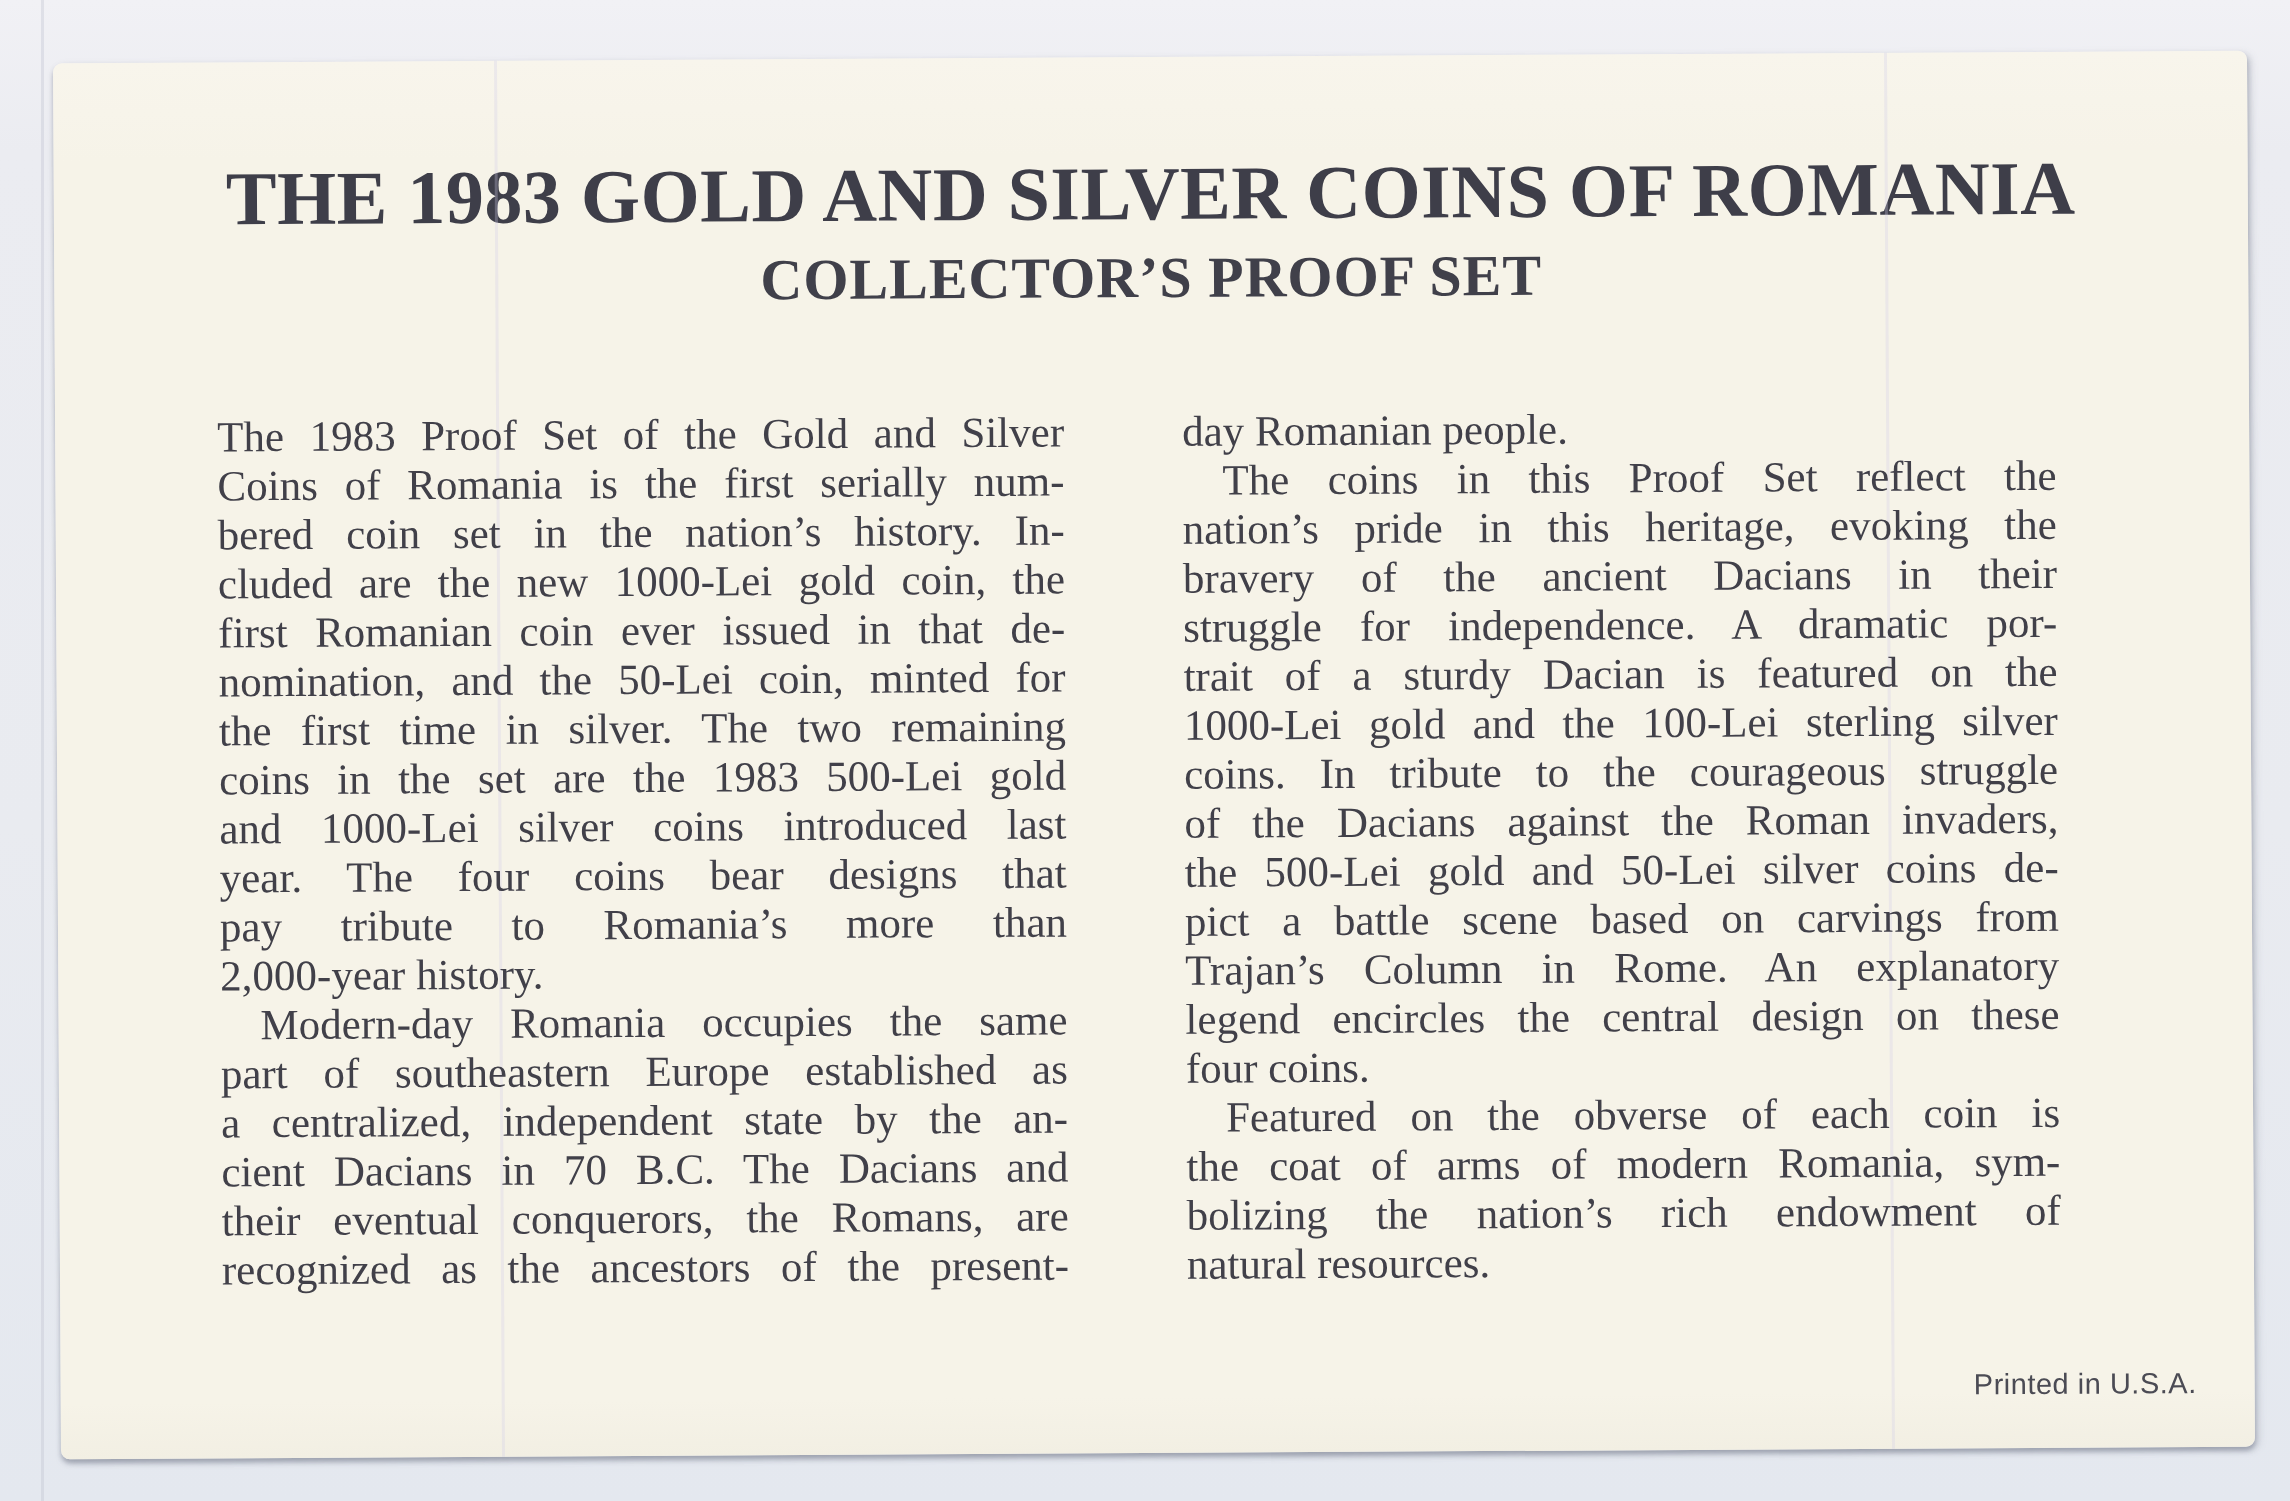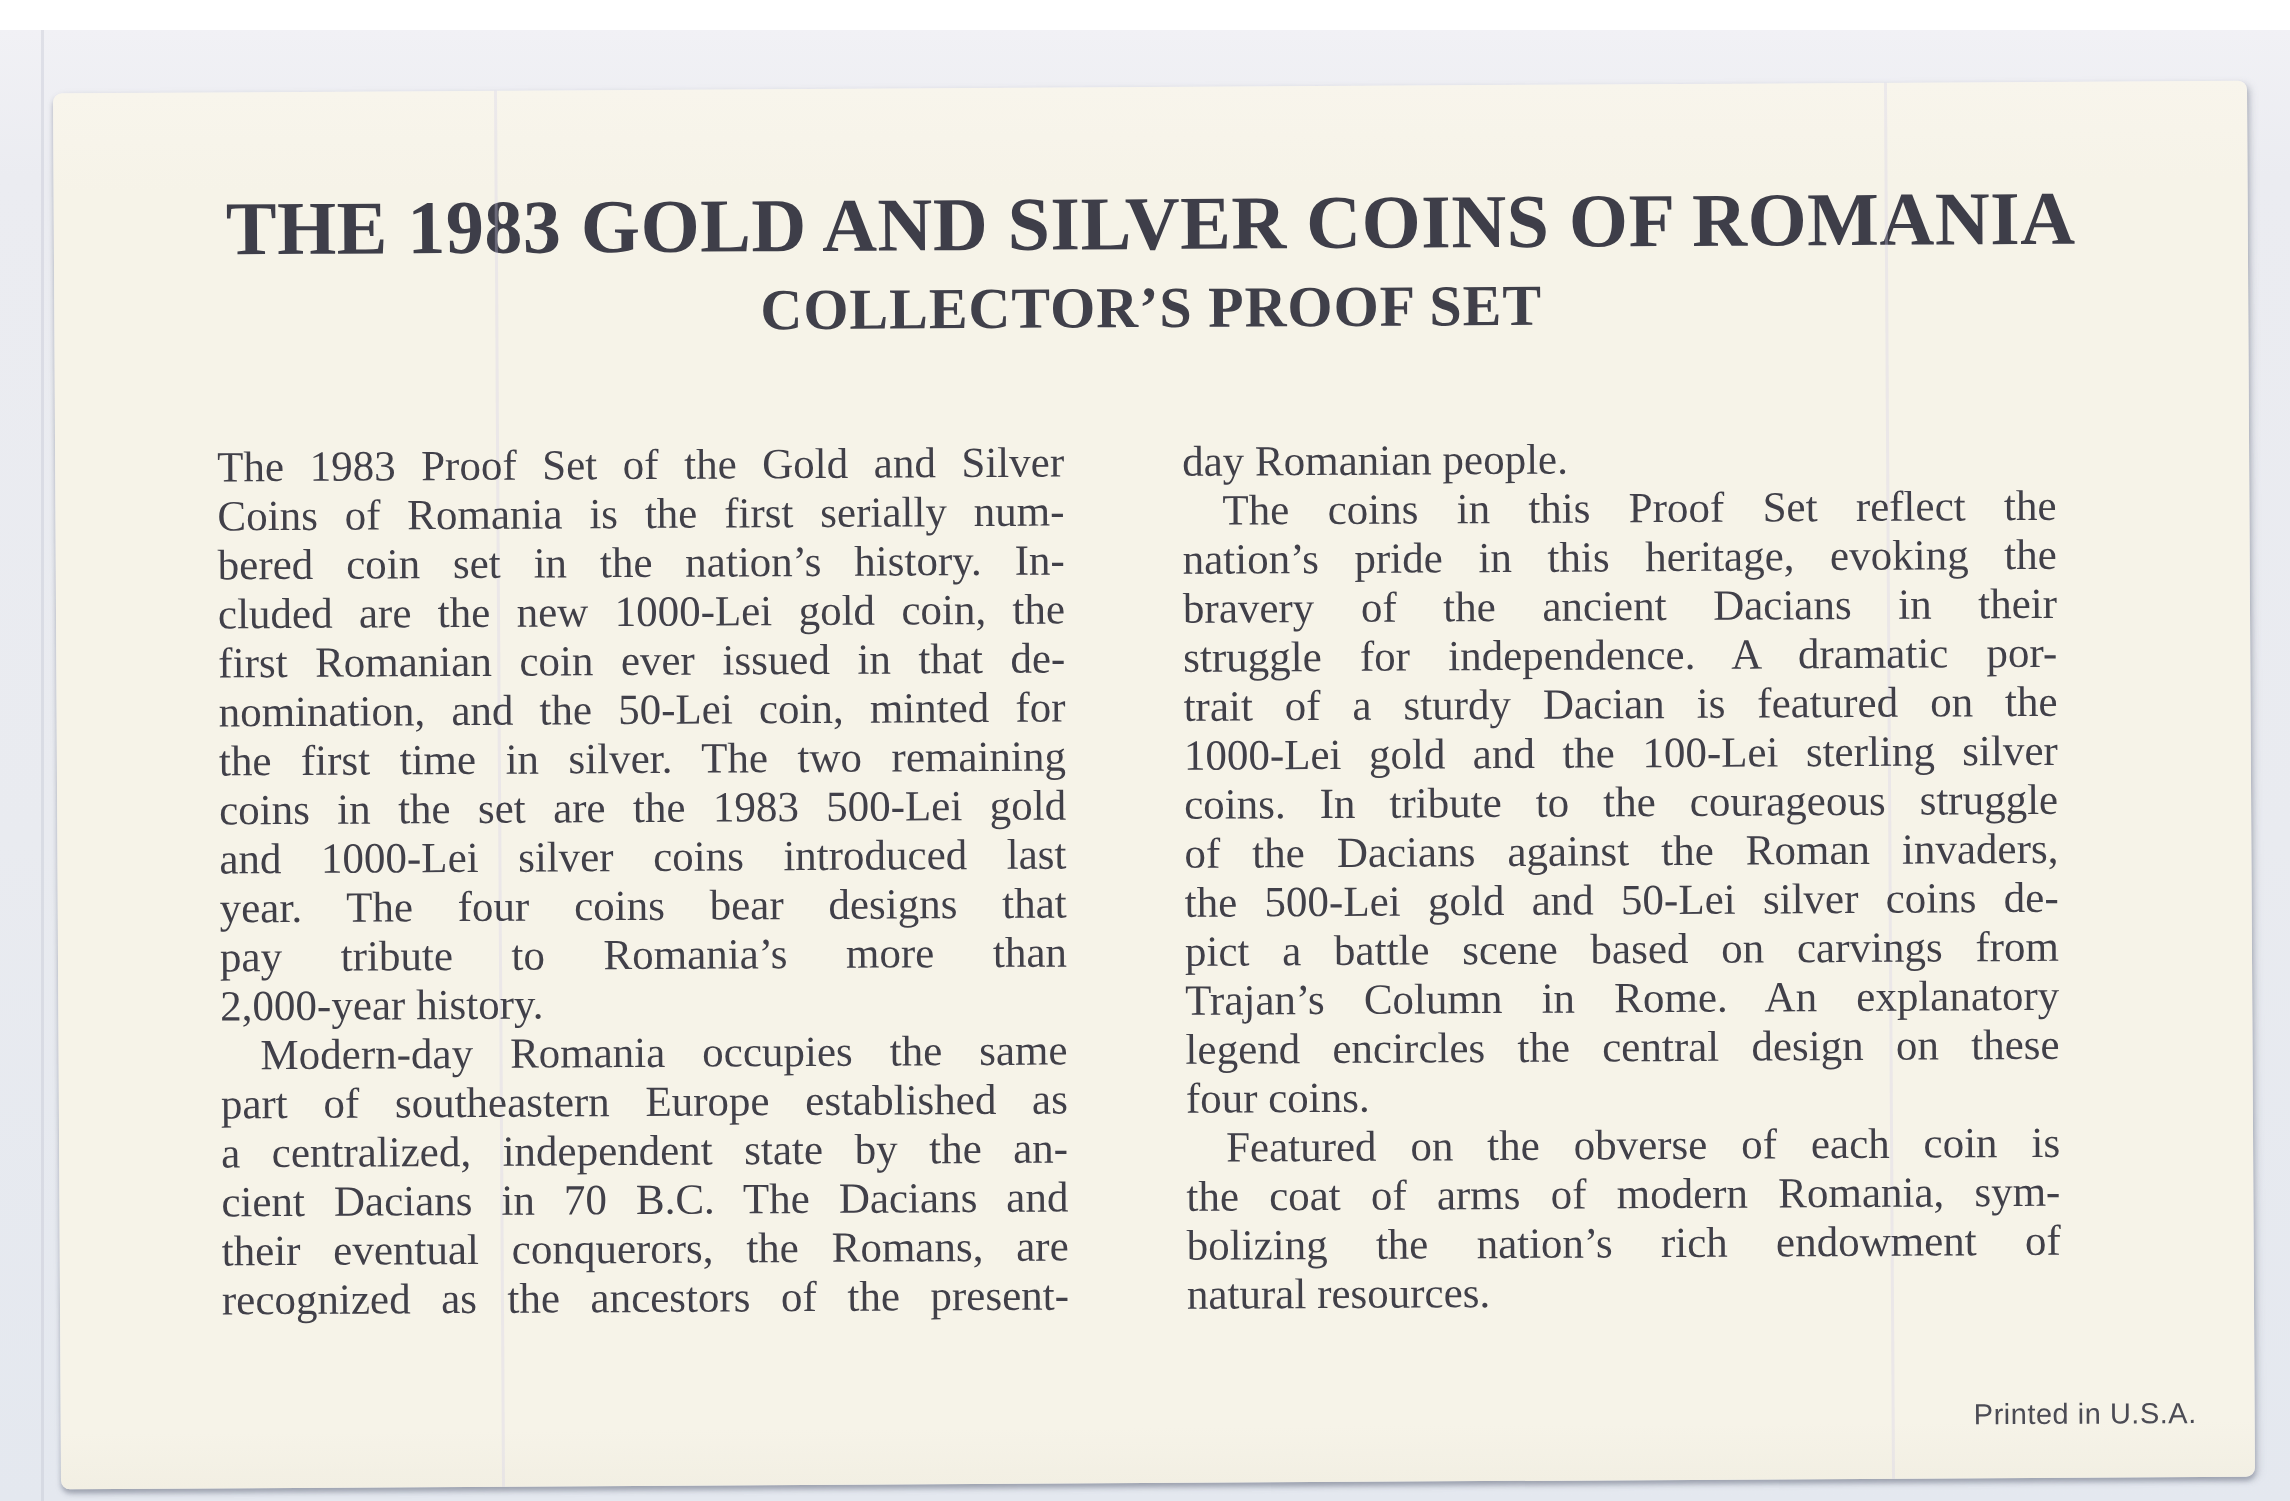--- a/index.html
+++ b/index.html
@@ -10,21 +10,20 @@
   *{box-sizing:border-box;}
   html,body{margin:0;padding:0;}
   body{
     width:2290px;height:1501px;
     font-family:"Liberation Serif", serif;
     overflow:hidden;position:relative;
   }
   .scan-bg{
     position:absolute;inset:0;
     background:linear-gradient(180deg,#f1f1f5 0%,#ebecf1 10%,var(--bg) 55%,#e4e8ef 100%);
-    margin-top:30px;
   }
   .bg-streak{
     position:absolute;top:0;bottom:0;left:41px;width:3px;
     background:rgba(190,192,205,0.35);
   }
   .card{
     position:absolute;left:57px;top:57px;width:2194px;height:1396px;
     background:linear-gradient(180deg,#f8f5ec 0%,var(--card) 7%,var(--card) 96%,#f2efe3 100%);
     transform:rotate(-0.33deg);
     transform-origin:50% 50%;

